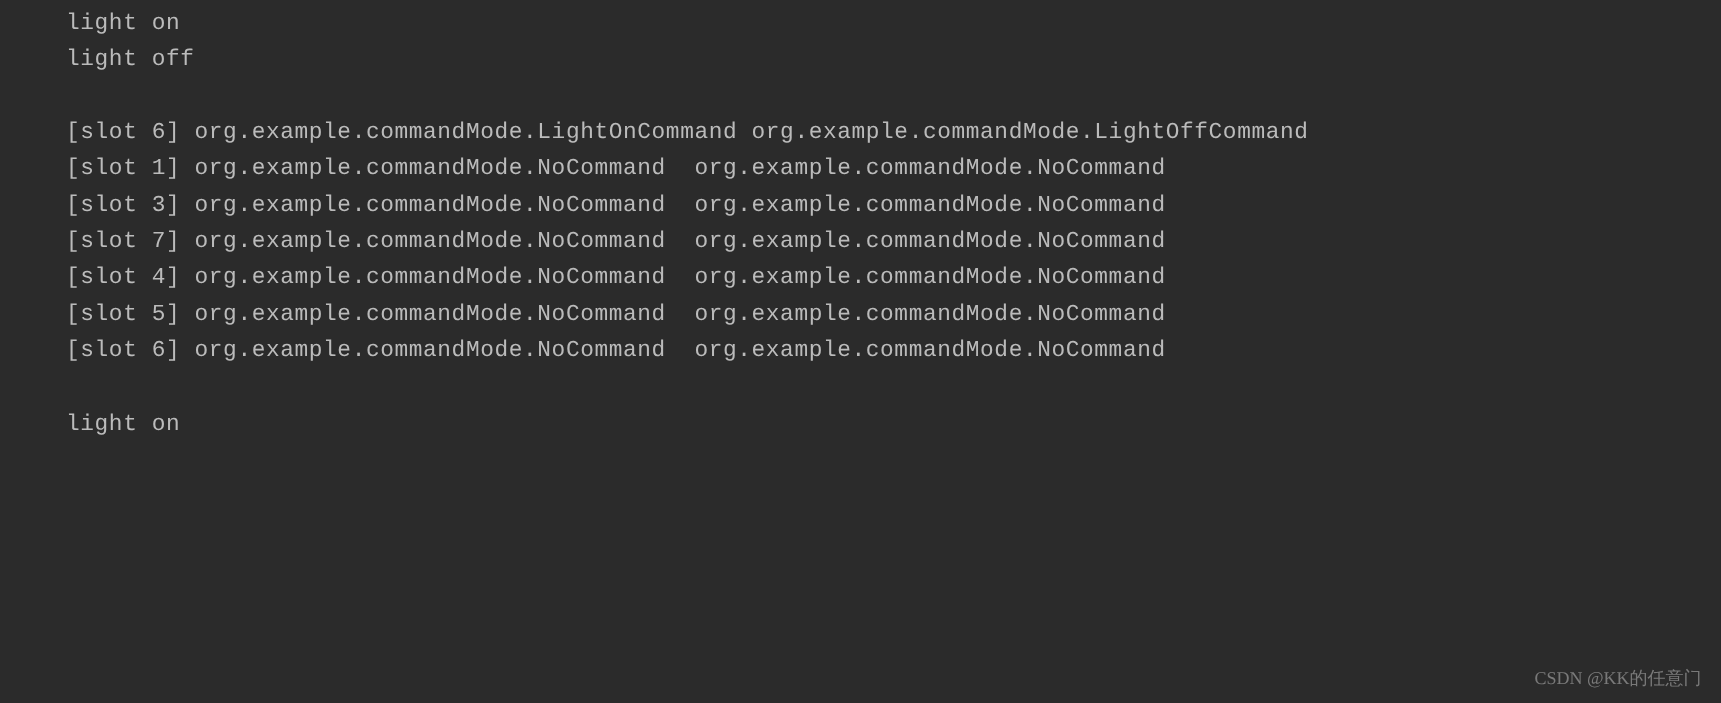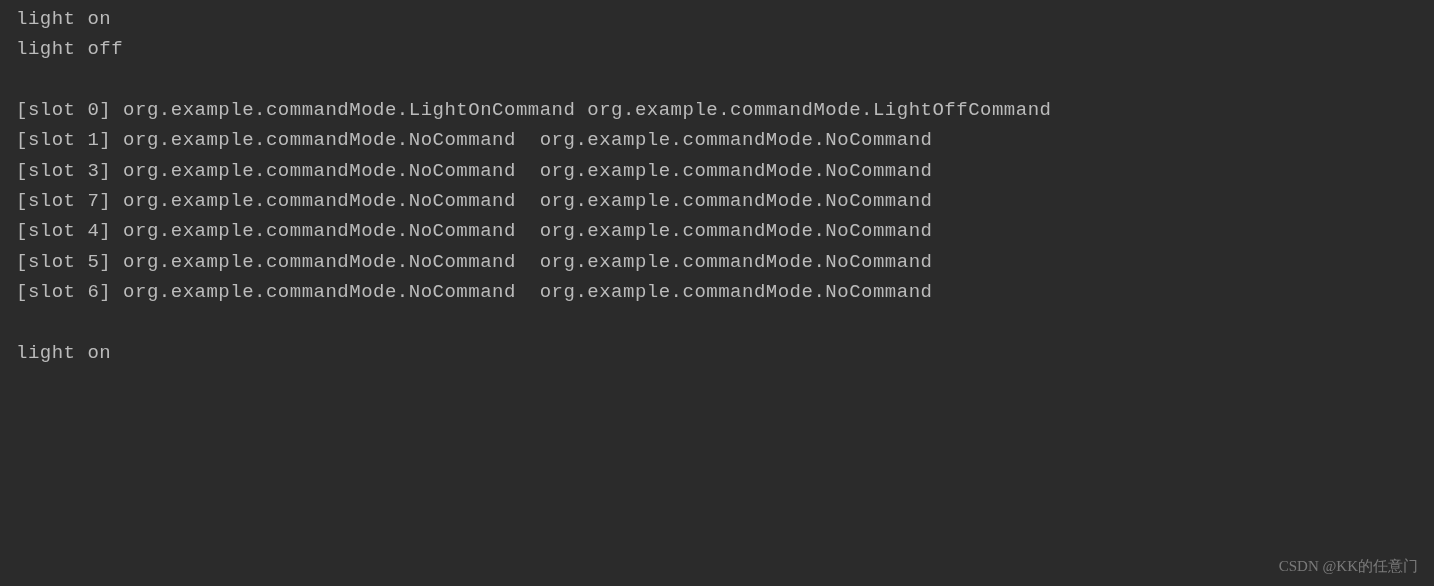--- a/index.html
+++ b/index.html
@@ -16,20 +16,21 @@
       padding: 4px 16px;
       width: 1434px;
       height: 586px;
       overflow: hidden;
       position: relative;
       letter-spacing: 0.5px;
     }
     .line {
       white-space: pre;
       min-height: 30px;
+      margin-left: 39px;
     }
     .blank-line {
       height: 30px;
     }
     .watermark {
       position: absolute;
       bottom: 8px;
       right: 16px;
       color: rgba(200, 200, 200, 0.5);
       font-size: 15px;
@@ -37,21 +38,21 @@
       letter-spacing: normal;
     }
   </style>
 </head>
 <body>
 
 <div>
   <div class="line">light on</div>
   <div class="line">light off</div>
   <div class="blank-line"></div>
-  <div class="line">[slot 0] org.example.commandMode.LightOnCommand org.example.commandMode.LightOffCommand</div>
+  <div class="line">[slot 6] org.example.commandMode.LightOnCommand org.example.commandMode.LightOffCommand</div>
   <div class="line">[slot 1] org.example.commandMode.NoCommand  org.example.commandMode.NoCommand</div>
   <div class="line">[slot 3] org.example.commandMode.NoCommand  org.example.commandMode.NoCommand</div>
   <div class="line">[slot 7] org.example.commandMode.NoCommand  org.example.commandMode.NoCommand</div>
   <div class="line">[slot 4] org.example.commandMode.NoCommand  org.example.commandMode.NoCommand</div>
   <div class="line">[slot 5] org.example.commandMode.NoCommand  org.example.commandMode.NoCommand</div>
   <div class="line">[slot 6] org.example.commandMode.NoCommand  org.example.commandMode.NoCommand</div>
   <div class="blank-line"></div>
   <div class="line">light on</div>
 </div>
 

